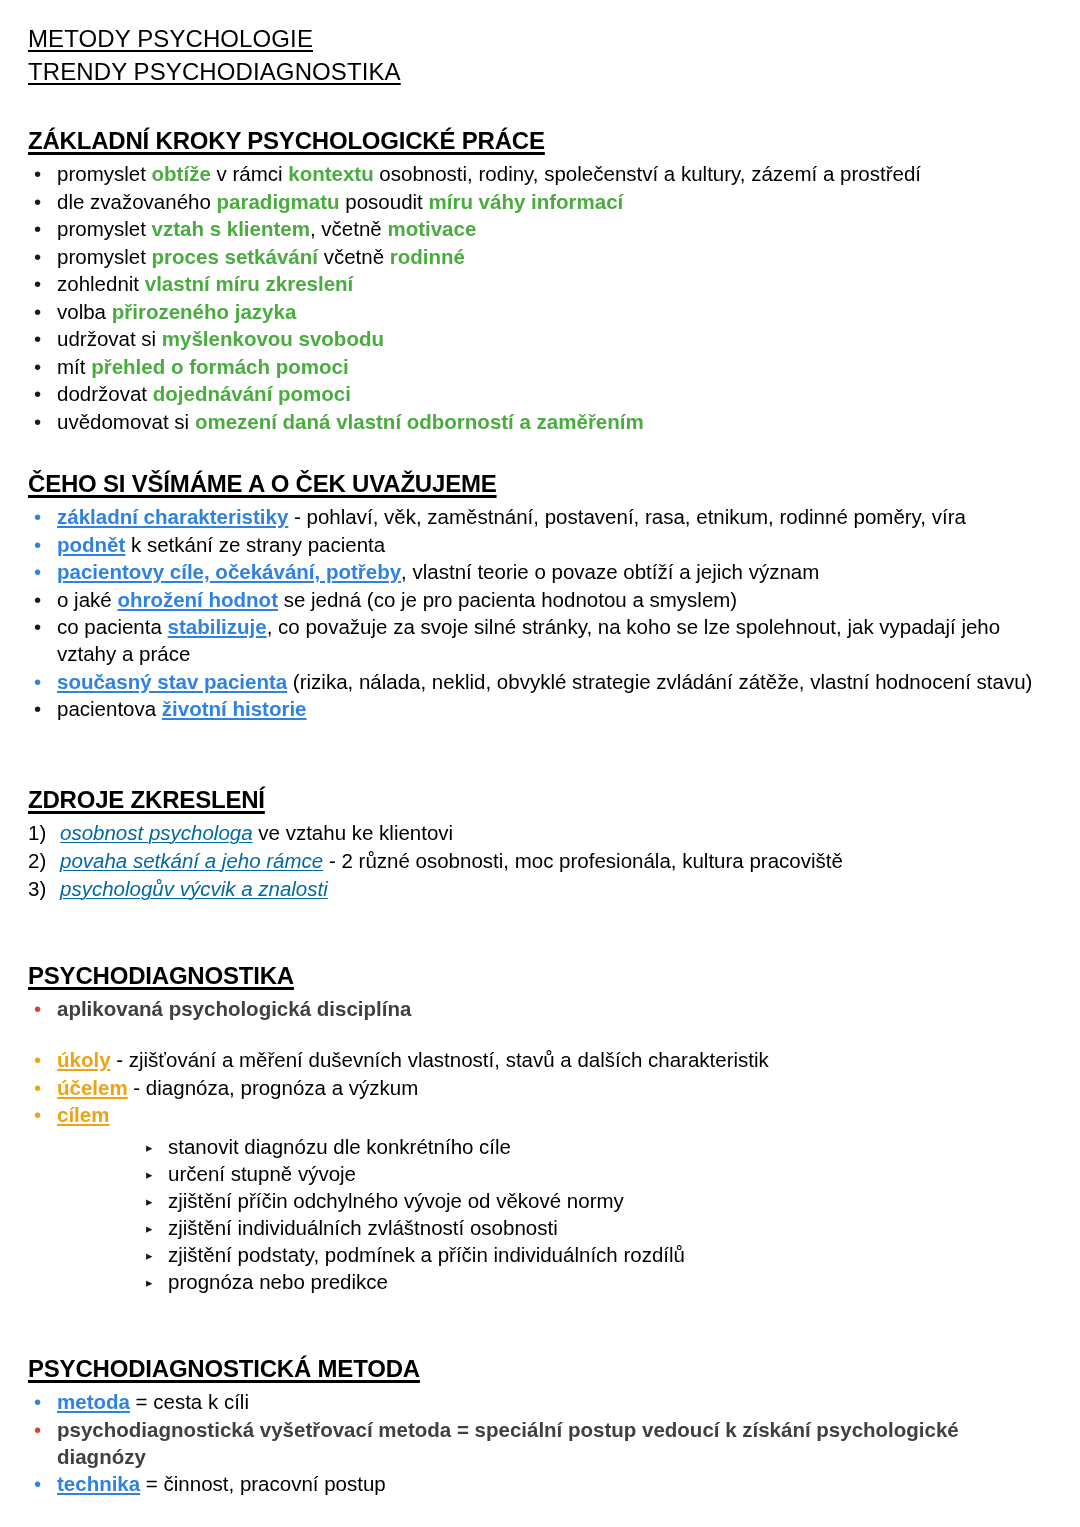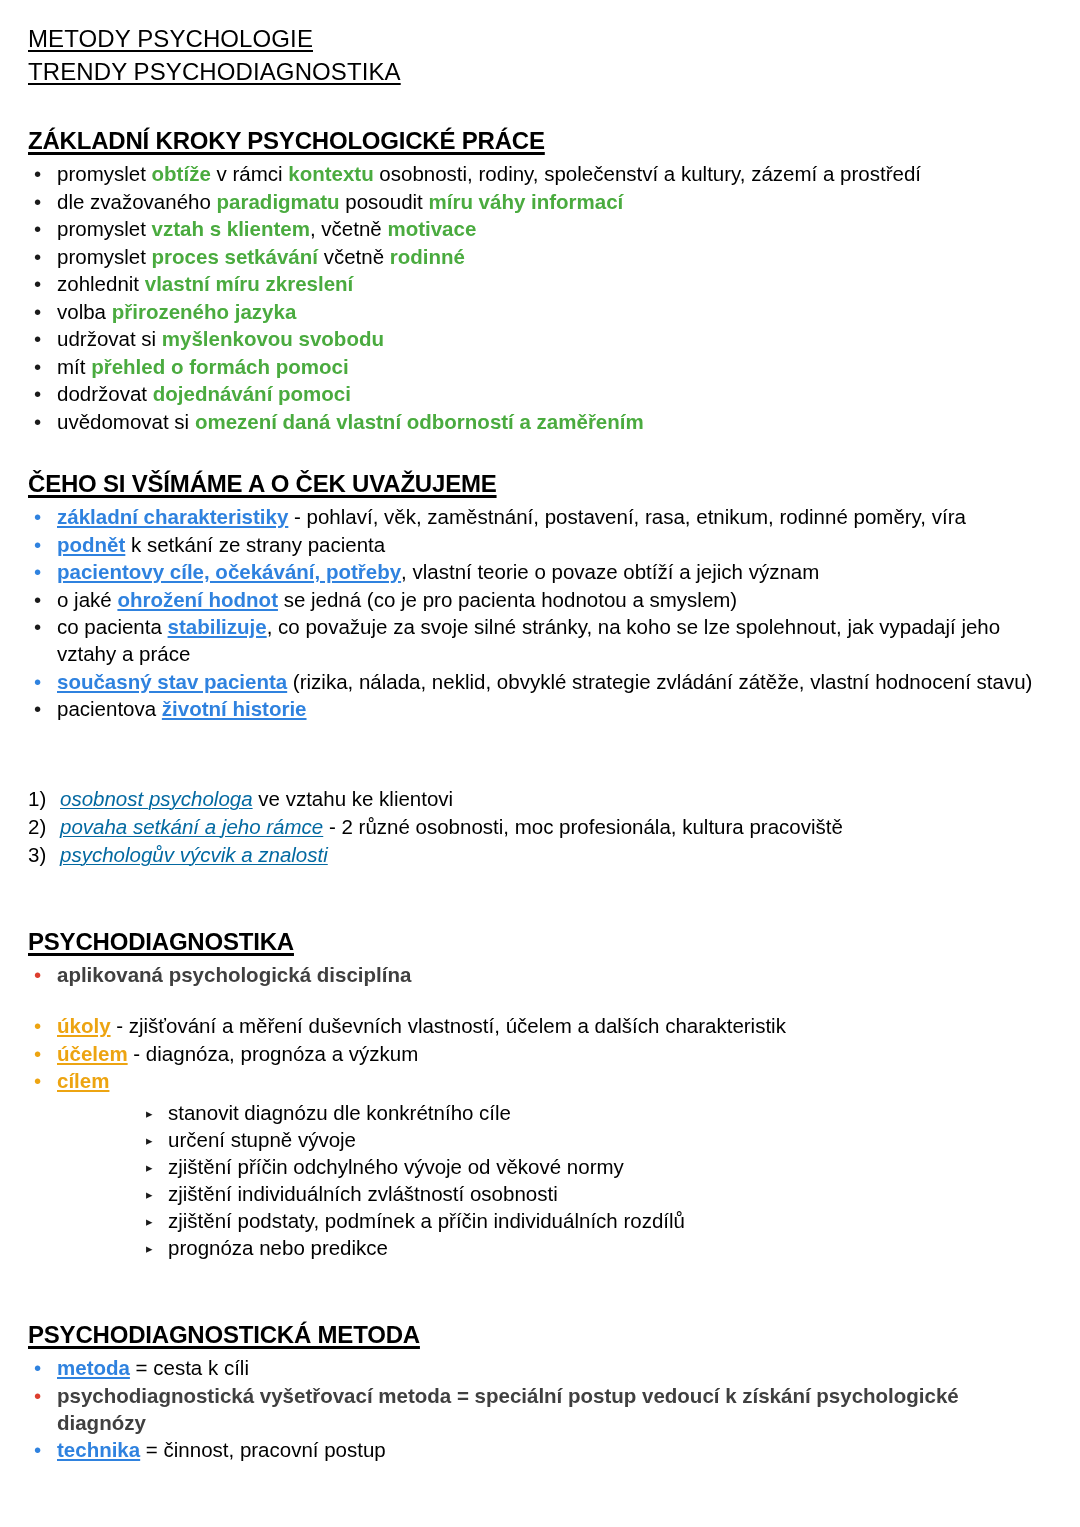--- a/index.html
+++ b/index.html
@@ -240,20 +240,21 @@
       <li>
         <span class="bullet b-black">•</span>
         <span>pacientova </span><span class="bl">životní historie</span><span></span>
       </li>
     </ul>
   </div>
 
   <div class="sec-gap-3"></div>
 
   <div class="section">
+    <h2 class="section-heading">ZDROJE ZKRESLENÍ</h2>
 
     <ol class="numlist">
       <li>
         <span class="num">1)</span>
         <span class="pu">osobnost psychologa</span><span> ve vztahu ke klientovi</span>
       </li>
       <li>
         <span class="num">2)</span>
         <span class="pu">povaha setkání a jeho rámce</span><span> - 2 různé osobnosti, moc profesionála, kultura pracoviště</span>
       </li>
@@ -274,21 +275,21 @@
         <span class="bullet b-red">•</span>
         <span class="rd">aplikovaná psychologická disciplína</span>
       </li>
     </ul>
 
     <div class="spacer-sm"></div>
 
     <ul class="bul">
       <li>
         <span class="bullet b-amber">•</span>
-        <span class="am">úkoly</span><span> - zjišťování a měření duševních vlastností, účelem a dalších charakteristik</span>
+        <span class="am">úkoly</span><span> - zjišťování a měření duševních vlastností, stavů a dalších charakteristik</span>
       </li>
       <li>
         <span class="bullet b-amber">•</span>
         <span class="am">účelem</span><span> - diagnóza, prognóza a výzkum</span>
       </li>
       <li>
         <span class="bullet b-amber">•</span>
         <span class="am">cílem</span><span></span>
       </li>
     </ul>

